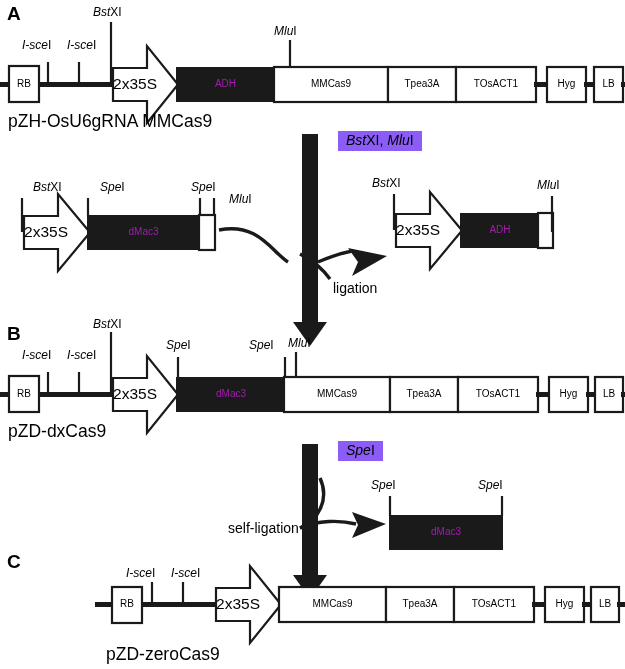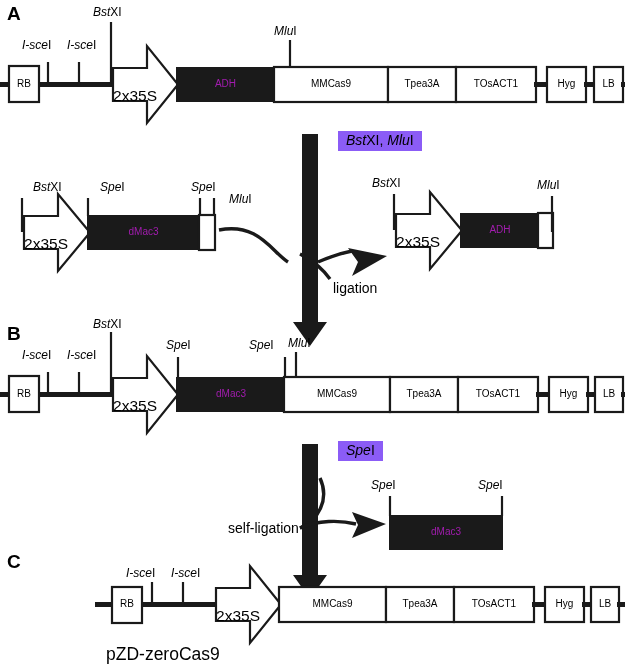--- a/index.html
+++ b/index.html
@@ -28,21 +28,21 @@
     position:absolute;background:#8b5cf6;font-size:14px;line-height:15px;
     padding:2px 8px 3px 8px;white-space:nowrap;
   }
   .enz-box i{font-style:italic;}
   .box-label{
     position:absolute;font-size:10px;line-height:16px;white-space:nowrap;
     text-align:center;
   }
   .box-label.onblack{color:#a21caf;}
   .arrow-label{
-    position:absolute;font-size:15.5px;line-height:16px;white-space:nowrap;margin-top:12px;
+    position:absolute;font-size:15.5px;line-height:16px;white-space:nowrap;
   }
 </style>
 </head>
 <body>
 
 <div class="stage">
 
   <svg width="625" height="669" viewBox="0 0 625 669">
     <defs>
       <style>
@@ -196,20 +196,21 @@
 
   <div class="box-label" style="left:9px;top:76px;width:30px;">RB</div>
   <div class="arrow-label" style="left:113px;top:76px;width:44px;text-align:center;">2x35S</div>
   <div class="box-label onblack" style="left:176px;top:76px;width:99px;">ADH</div>
   <div class="box-label" style="left:274px;top:76px;width:114px;">MMCas9</div>
   <div class="box-label" style="left:388px;top:76px;width:68px;">Tpea3A</div>
   <div class="box-label" style="left:456px;top:76px;width:80px;">TOsACT1</div>
   <div class="box-label" style="left:547px;top:76px;width:39px;">Hyg</div>
   <div class="box-label" style="left:594px;top:76px;width:29px;">LB</div>
 
+  <div class="plasmid-name" style="left:8px;top:112px;">pZH-OsU6gRNA MMCas9</div>
 
   <div class="enz-box" style="left:338px;top:131px;">
     <i>Bst</i><span>XI,</span>&nbsp;<i>Mlu</i><span>I</span>
   </div>
 
   <div class="enz" style="left:33px;top:180px;">
     <i>Bst</i><span class="nonital">XI</span>
   </div>
   <div class="enz" style="left:100px;top:180px;">
     <i>Spe</i><span class="nonital">I</span>
@@ -255,20 +256,21 @@
 
   <div class="box-label" style="left:9px;top:386px;width:30px;">RB</div>
   <div class="arrow-label" style="left:113px;top:386px;width:44px;text-align:center;">2x35S</div>
   <div class="box-label onblack" style="left:176px;top:386px;width:110px;">dMac3</div>
   <div class="box-label" style="left:284px;top:386px;width:106px;">MMCas9</div>
   <div class="box-label" style="left:390px;top:386px;width:68px;">Tpea3A</div>
   <div class="box-label" style="left:458px;top:386px;width:80px;">TOsACT1</div>
   <div class="box-label" style="left:549px;top:386px;width:39px;">Hyg</div>
   <div class="box-label" style="left:595px;top:386px;width:28px;">LB</div>
 
+  <div class="plasmid-name" style="left:8px;top:422px;">pZD-dxCas9</div>
 
   <div class="enz-box" style="left:338px;top:441px;">
     <i>Spe</i><span>I</span>
   </div>
 
   <div class="enz" style="left:371px;top:478px;">
     <i>Spe</i><span class="nonital">I</span>
   </div>
   <div class="enz" style="left:478px;top:478px;">
     <i>Spe</i><span class="nonital">I</span>

